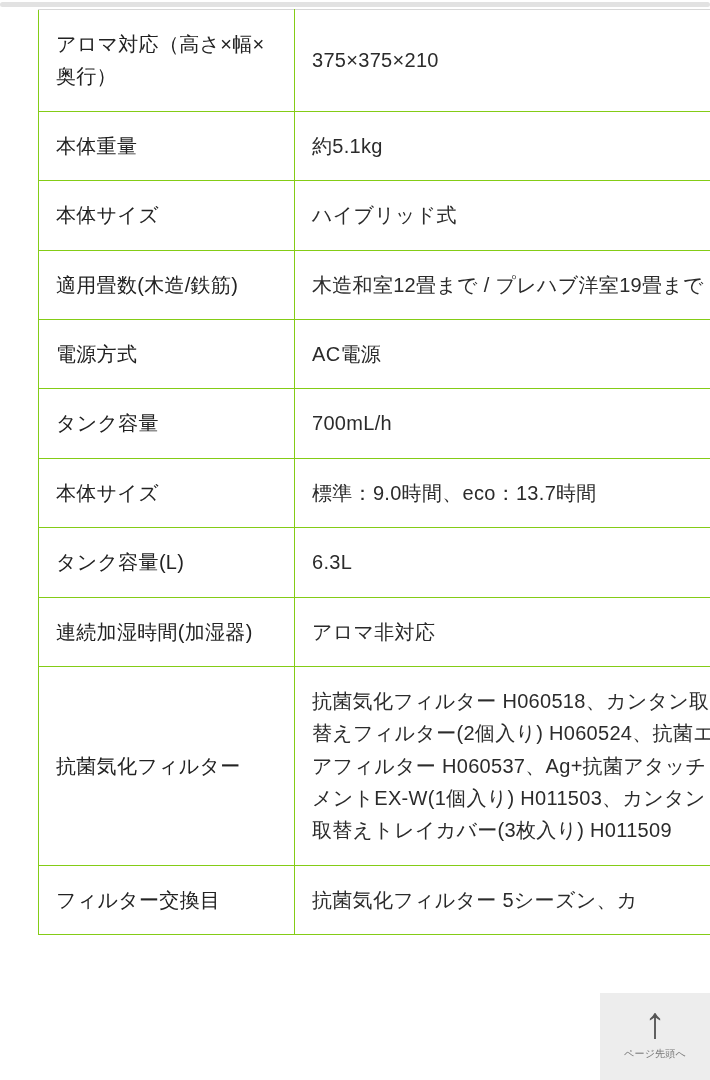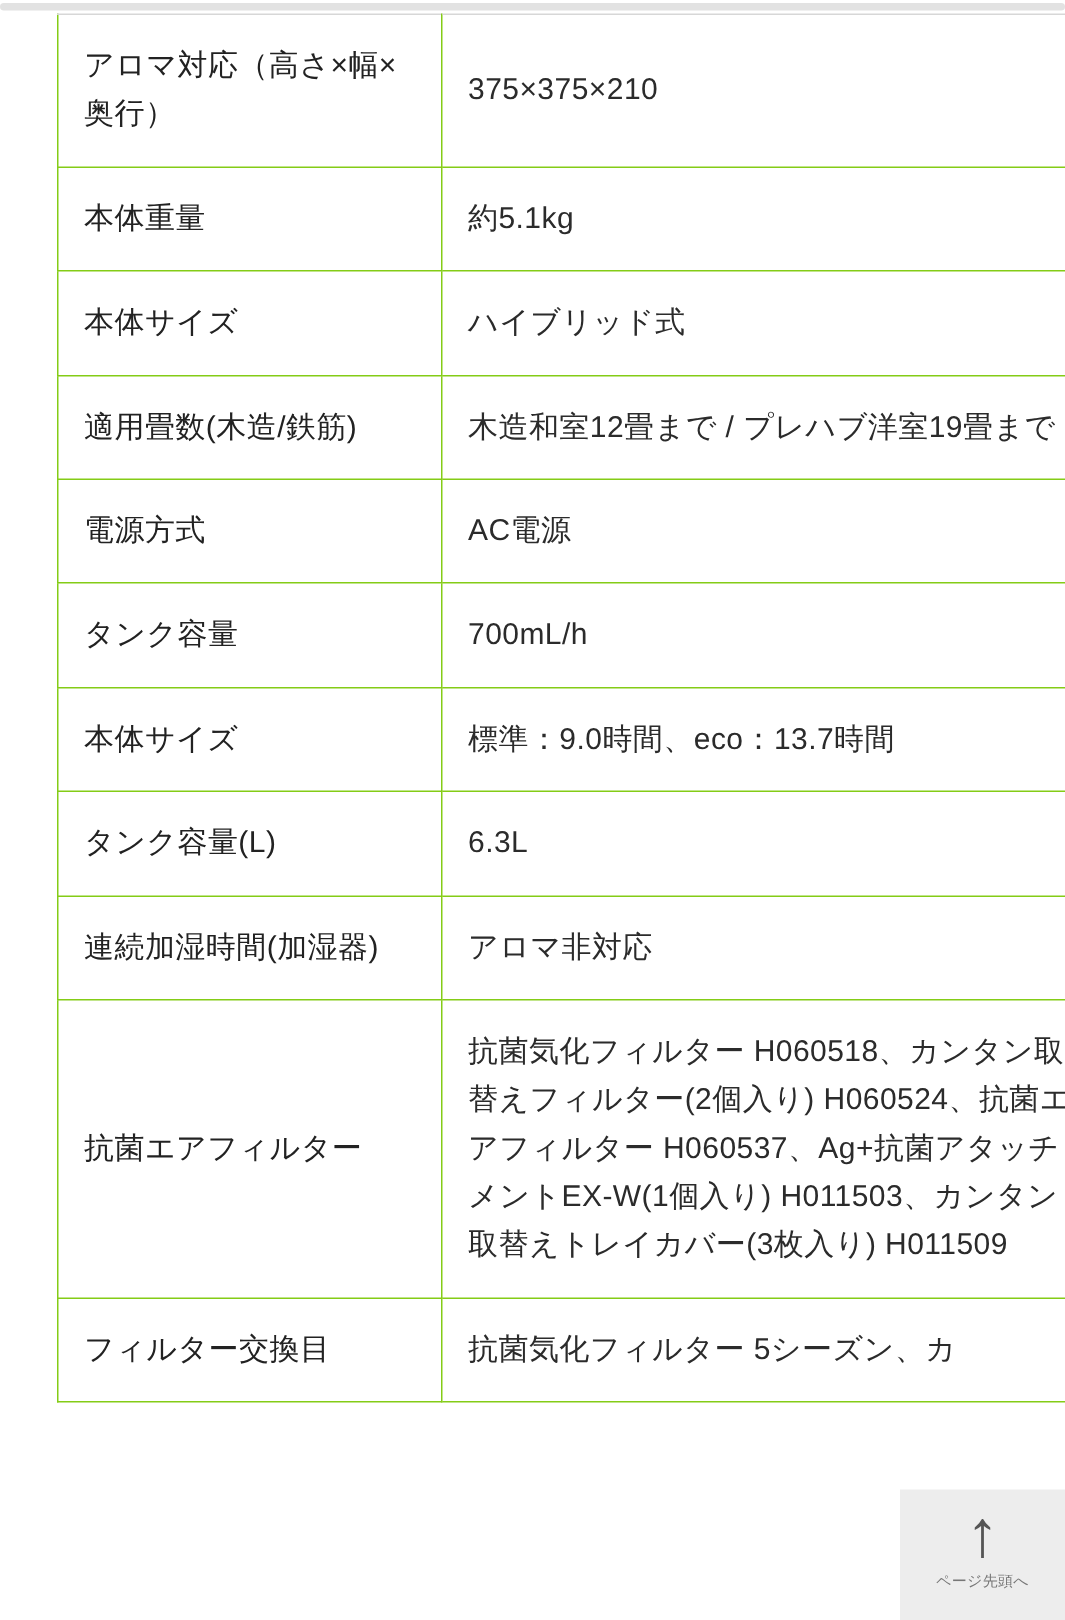--- a/index.html
+++ b/index.html
@@ -140,21 +140,21 @@
       </tr>
       <tr>
         <td class="label">タンク容量(L)</td>
         <td class="value">6.3L</td>
       </tr>
       <tr>
         <td class="label">連続加湿時間(加湿器)</td>
         <td class="value">アロマ非対応</td>
       </tr>
       <tr>
-        <td class="label">抗菌エアフィルター</td>
+        <td class="label">抗菌気化フィルター</td>
         <td class="value">抗菌気化フィルター H060518、カンタン取替えフィルター(2個入り) H060524、抗菌エアフィルター H060537、Ag+抗菌アタッチメントEX-W(1個入り) H011503、カンタン取替えトレイカバー(3枚入り) H011509</td>
       </tr>
       <tr>
         <td class="label">フィルター交換目</td>
         <td class="value">抗菌気化フィルター 5シーズン、カ</td>
       </tr>
     </tbody>
   </table>
 </div>
 

